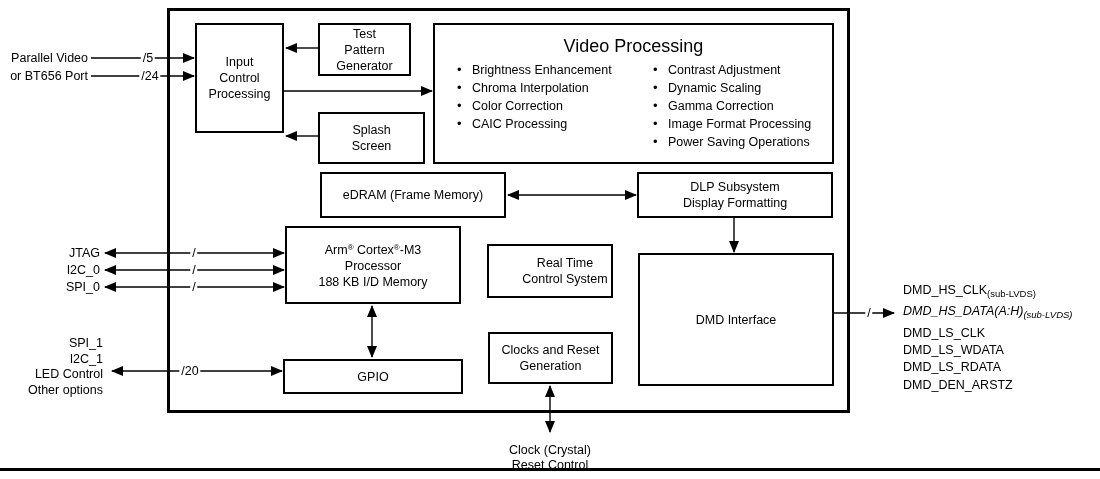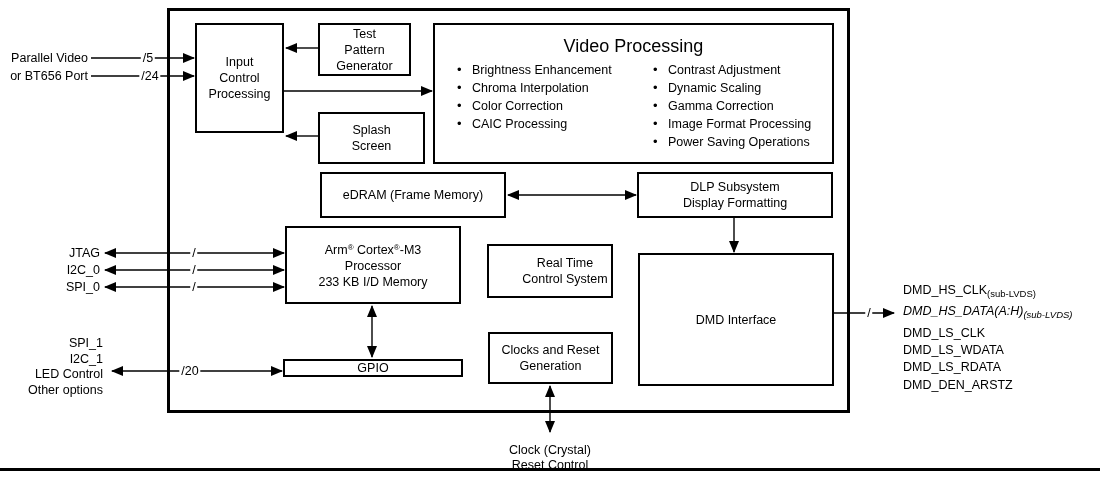--- a/index.html
+++ b/index.html
@@ -98,34 +98,34 @@
   </div>
 
   <div class="box" style="left:637px;top:172px;width:196px;height:46px;">
     <div>DLP Subsystem</div>
     <div>Display Formatting</div>
   </div>
 
   <div class="box" style="left:285px;top:226px;width:176px;height:78px;">
     <div><span>Arm</span><span class="reg">®</span><span> Cortex</span><span class="reg">®</span><span>-M3</span></div>
     <div>Processor</div>
-    <div>233 KB I/D Memory</div>
+    <div>188 KB I/D Memory</div>
   </div>
 
   <div class="box" style="left:487px;top:244px;width:126px;height:54px;padding-left:30px;">
     <div>Real Time</div>
     <div>Control System</div>
   </div>
 
   <div class="box" style="left:488px;top:332px;width:125px;height:52px;">
     <div>Clocks and Reset</div>
     <div>Generation</div>
   </div>
 
-  <div class="box" style="left:283px;top:359px;width:180px;height:18px;">
+  <div class="box" style="left:283px;top:359px;width:180px;height:35px;">
     <div>GPIO</div>
   </div>
 
   <div class="box" style="left:638px;top:253px;width:196px;height:133px;">
     <div>DMD Interface</div>
   </div>
 
   <div class="lbl vctr" style="right:1012px;top:58px;">Parallel Video</div>
   <div class="lbl vctr" style="right:1012px;top:76px;">or BT656 Port</div>
   <div class="lbl ctr busmark" style="left:148px;top:58px;">/5</div>

